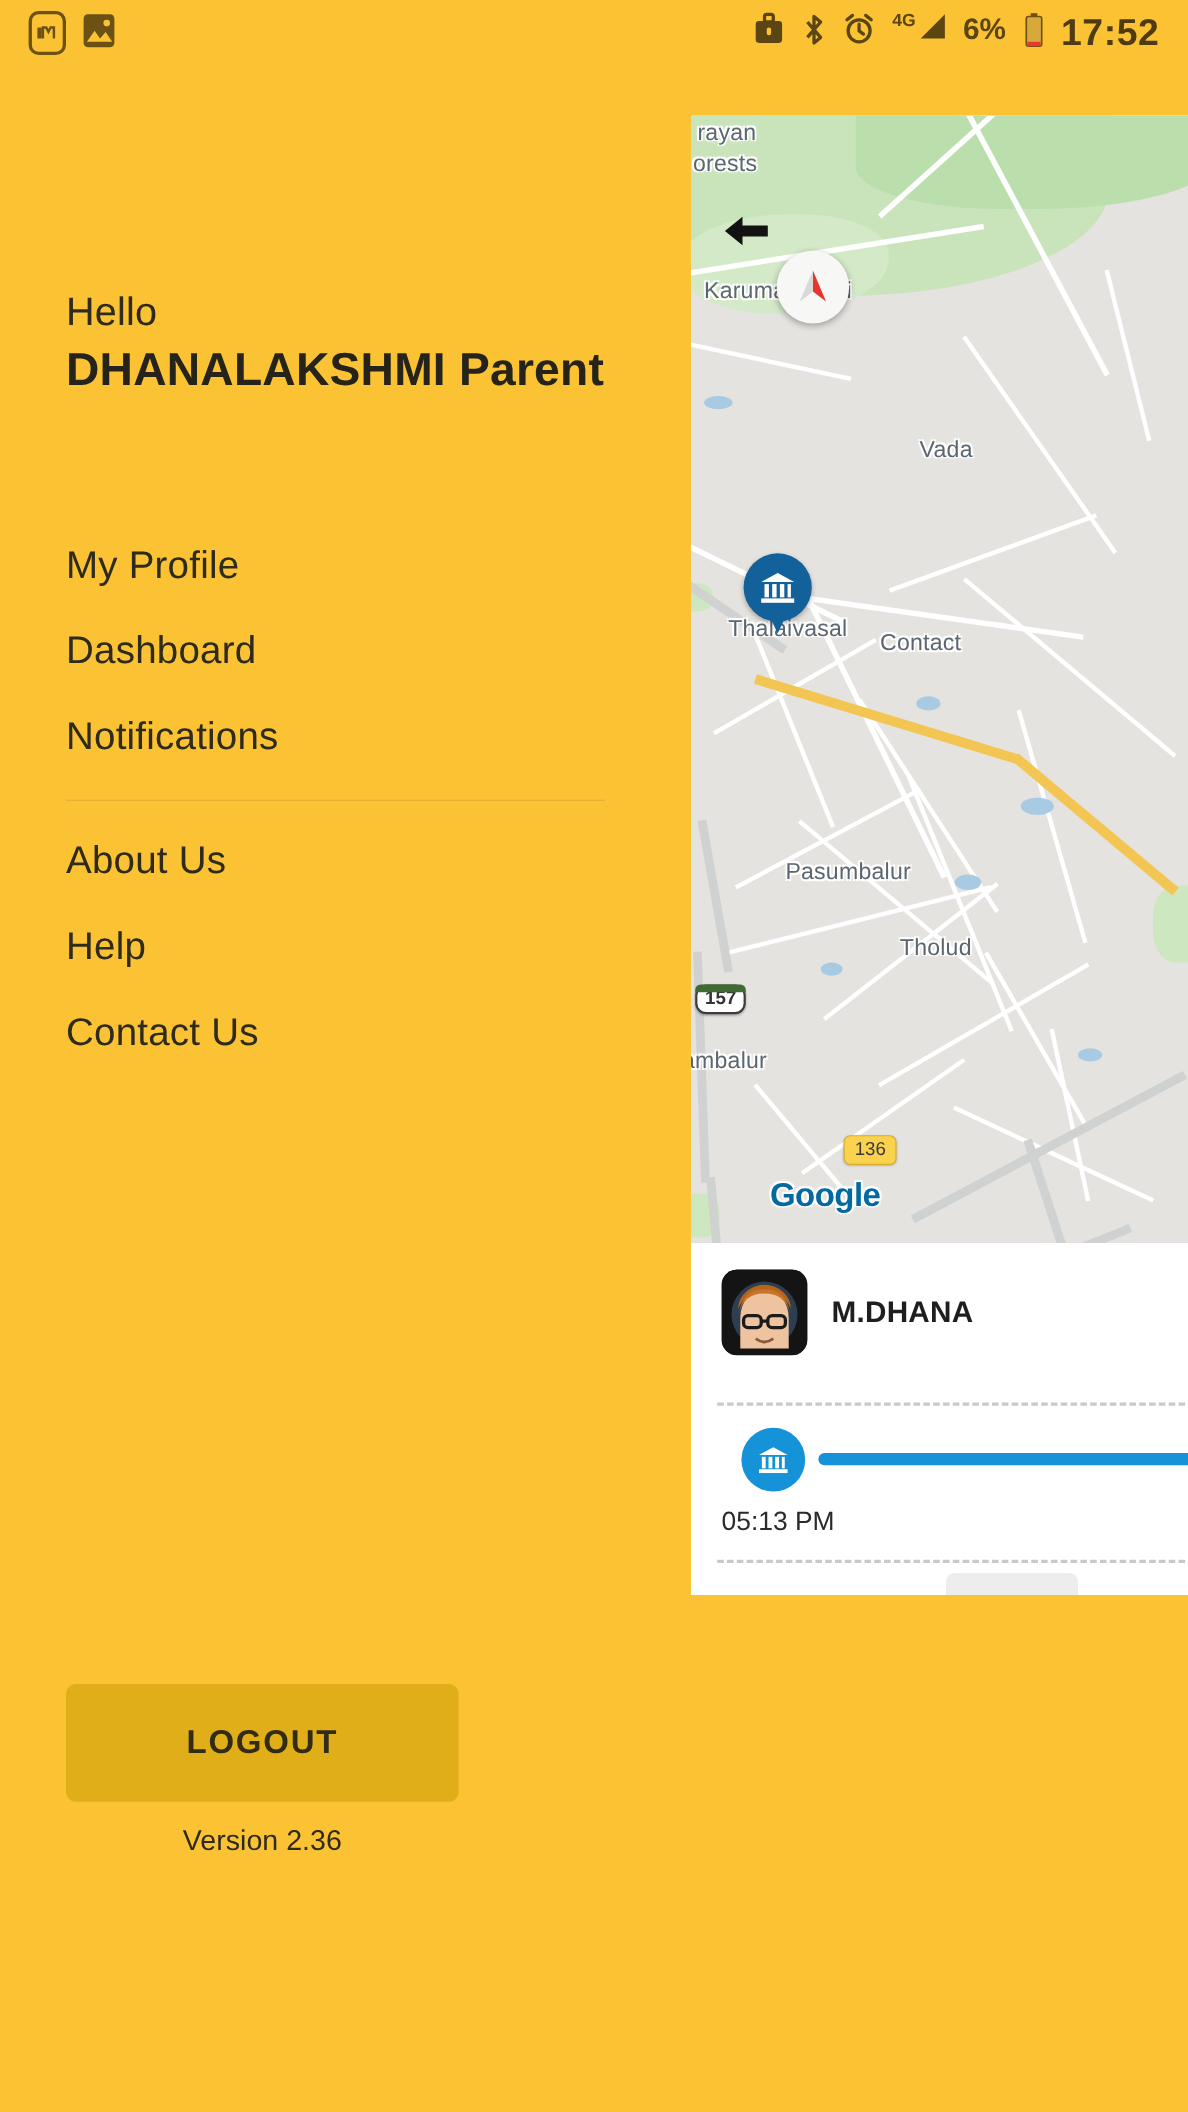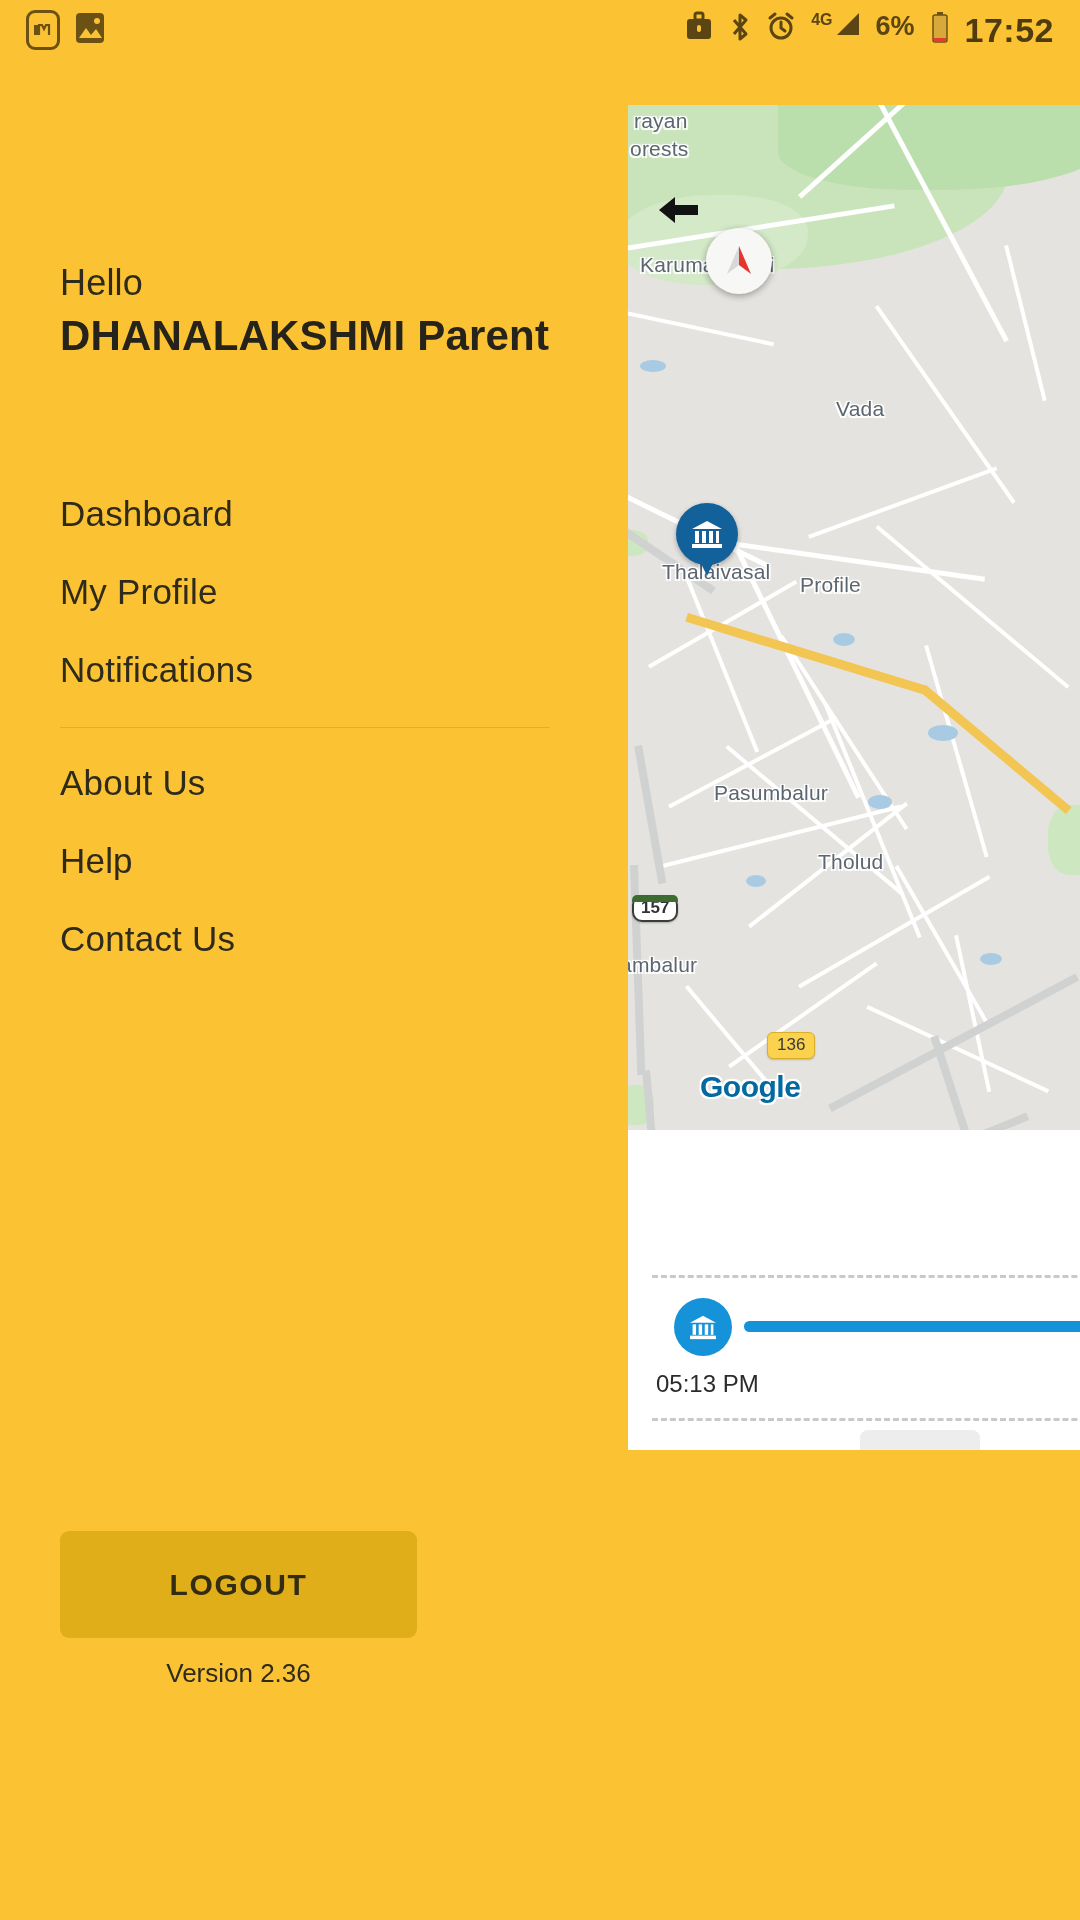--- a/index.html
+++ b/index.html
@@ -238,21 +238,21 @@
     <div class="water" style="left:300px;top:620px;width:30px;height:16px;"></div>
     <div class="water" style="left:240px;top:690px;width:24px;height:14px;"></div>
     <div class="water" style="left:118px;top:770px;width:20px;height:12px;"></div>
     <div class="water" style="left:352px;top:848px;width:22px;height:12px;"></div>
 
     <div class="map-label" style="left:6px;top:4px;">rayan</div>
     <div class="map-label" style="left:2px;top:32px;">orests</div>
     <div class="map-label" style="left:12px;top:148px;">Karumandurai</div>
     <div class="map-label" style="left:208px;top:292px;">Vada</div>
     <div class="map-label" style="left:34px;top:455px;">Thalaivasal</div>
-    <div class="map-label" style="left:172px;top:468px;">Profile</div>
+    <div class="map-label" style="left:172px;top:468px;">Contact</div>
     <div class="map-label" style="left:86px;top:676px;">Pasumbalur</div>
     <div class="map-label" style="left:190px;top:745px;">Tholud</div>
     <div class="map-label" style="left:-8px;top:848px;">ambalur</div>
 
     <div class="shield green-top" style="left:4px;top:790px;border-radius:10px;">157</div>
     <div class="shield-y" style="left:139px;top:927px;">136</div>
 
     <div class="back-arrow">
       <svg width="44" height="34" viewBox="0 0 44 34" aria-hidden="true">
         <path d="M3 17 L19 4 L19 12 L42 12 L42 22 L19 22 L19 30 Z" fill="#121212"></path>
@@ -274,20 +274,36 @@
         <rect x="19" y="12" width="4" height="12" fill="#fff"></rect>
         <rect x="26" y="12" width="3" height="12" fill="#fff"></rect>
         <rect x="2" y="25" width="30" height="4" fill="#fff"></rect>
       </svg>
     </div>
 
     <div class="gwatermark">Google</div>
   </div>
 
   <div class="card">
+    <div class="card-head">
+      <div class="avatar">
+        <svg width="78" height="78" viewBox="0 0 78 78" aria-hidden="true">
+          <rect width="78" height="78" rx="14" fill="#141414"></rect>
+          <circle cx="39" cy="41" r="30" fill="#2C3E50"></circle>
+          <path d="M17 44 a22 26 0 0 1 44 0 v28 h-44 z" fill="#F0C3A0"></path>
+          <path d="M15 36 a24 22 0 0 1 48 0 q-6 -16 -24 -16 q-18 0 -24 16 z" fill="#B5651D"></path>
+          <path d="M16 40 q4 -18 23 -18 q19 0 23 18 q-3 -22 -23 -22 q-20 0 -23 22 z" fill="#C8752A"></path>
+          <rect x="20" y="42" width="16" height="11" rx="4" fill="none" stroke="#1B1B1B" stroke-width="3"></rect>
+          <rect x="42" y="42" width="16" height="11" rx="4" fill="none" stroke="#1B1B1B" stroke-width="3"></rect>
+          <line x1="36" y1="47" x2="42" y2="47" stroke="#1B1B1B" stroke-width="3"></line>
+          <path d="M31 63 q8 6 16 0" stroke="#8A5A3B" stroke-width="2.5" fill="none"></path>
+        </svg>
+      </div>
+      <div class="card-name">M.DHANA</div>
+    </div>
 
     <div class="dash-row"></div>
 
     <div class="stop-icon">
       <svg width="30" height="26" viewBox="0 0 34 30" aria-hidden="true">
         <path d="M17 2 L32 10 L2 10 Z" fill="#fff"></path>
         <rect x="5" y="12" width="4" height="12" fill="#fff"></rect>
         <rect x="12" y="12" width="4" height="12" fill="#fff"></rect>
         <rect x="19" y="12" width="4" height="12" fill="#fff"></rect>
         <rect x="26" y="12" width="3" height="12" fill="#fff"></rect>
@@ -301,22 +317,22 @@
     <div class="card-chip"></div>
   </div>
 </div>
 
 <div class="drawer">
 
   <div class="greet">Hello</div>
   <div class="uname">DHANALAKSHMI Parent</div>
 
   <div class="menu">
+    <div class="menu-item">My Profile</div>
     <div class="menu-item">Dashboard</div>
-    <div class="menu-item">My Profile</div>
     <div class="menu-item">Notifications</div>
     <div class="divider"></div>
     <div class="menu-item">About Us</div>
     <div class="menu-item">Help</div>
     <div class="menu-item">Contact Us</div>
   </div>
 
   <button class="logout">LOGOUT</button>
   <div class="version">Version 2.36</div>
 </div>

